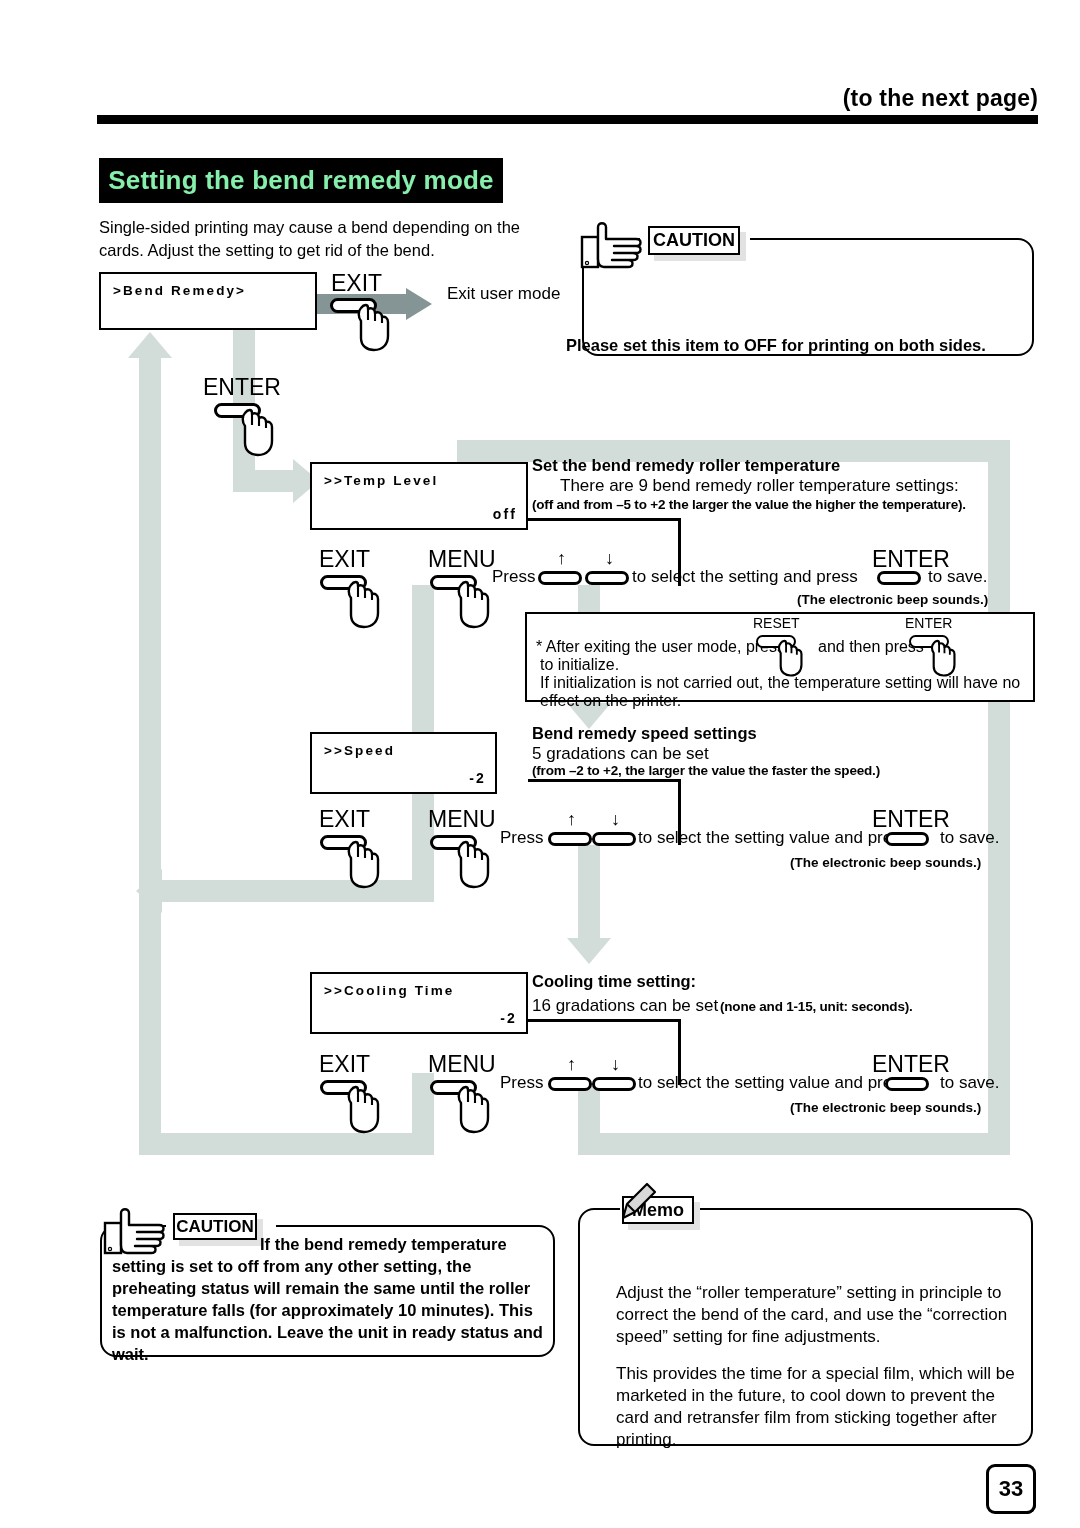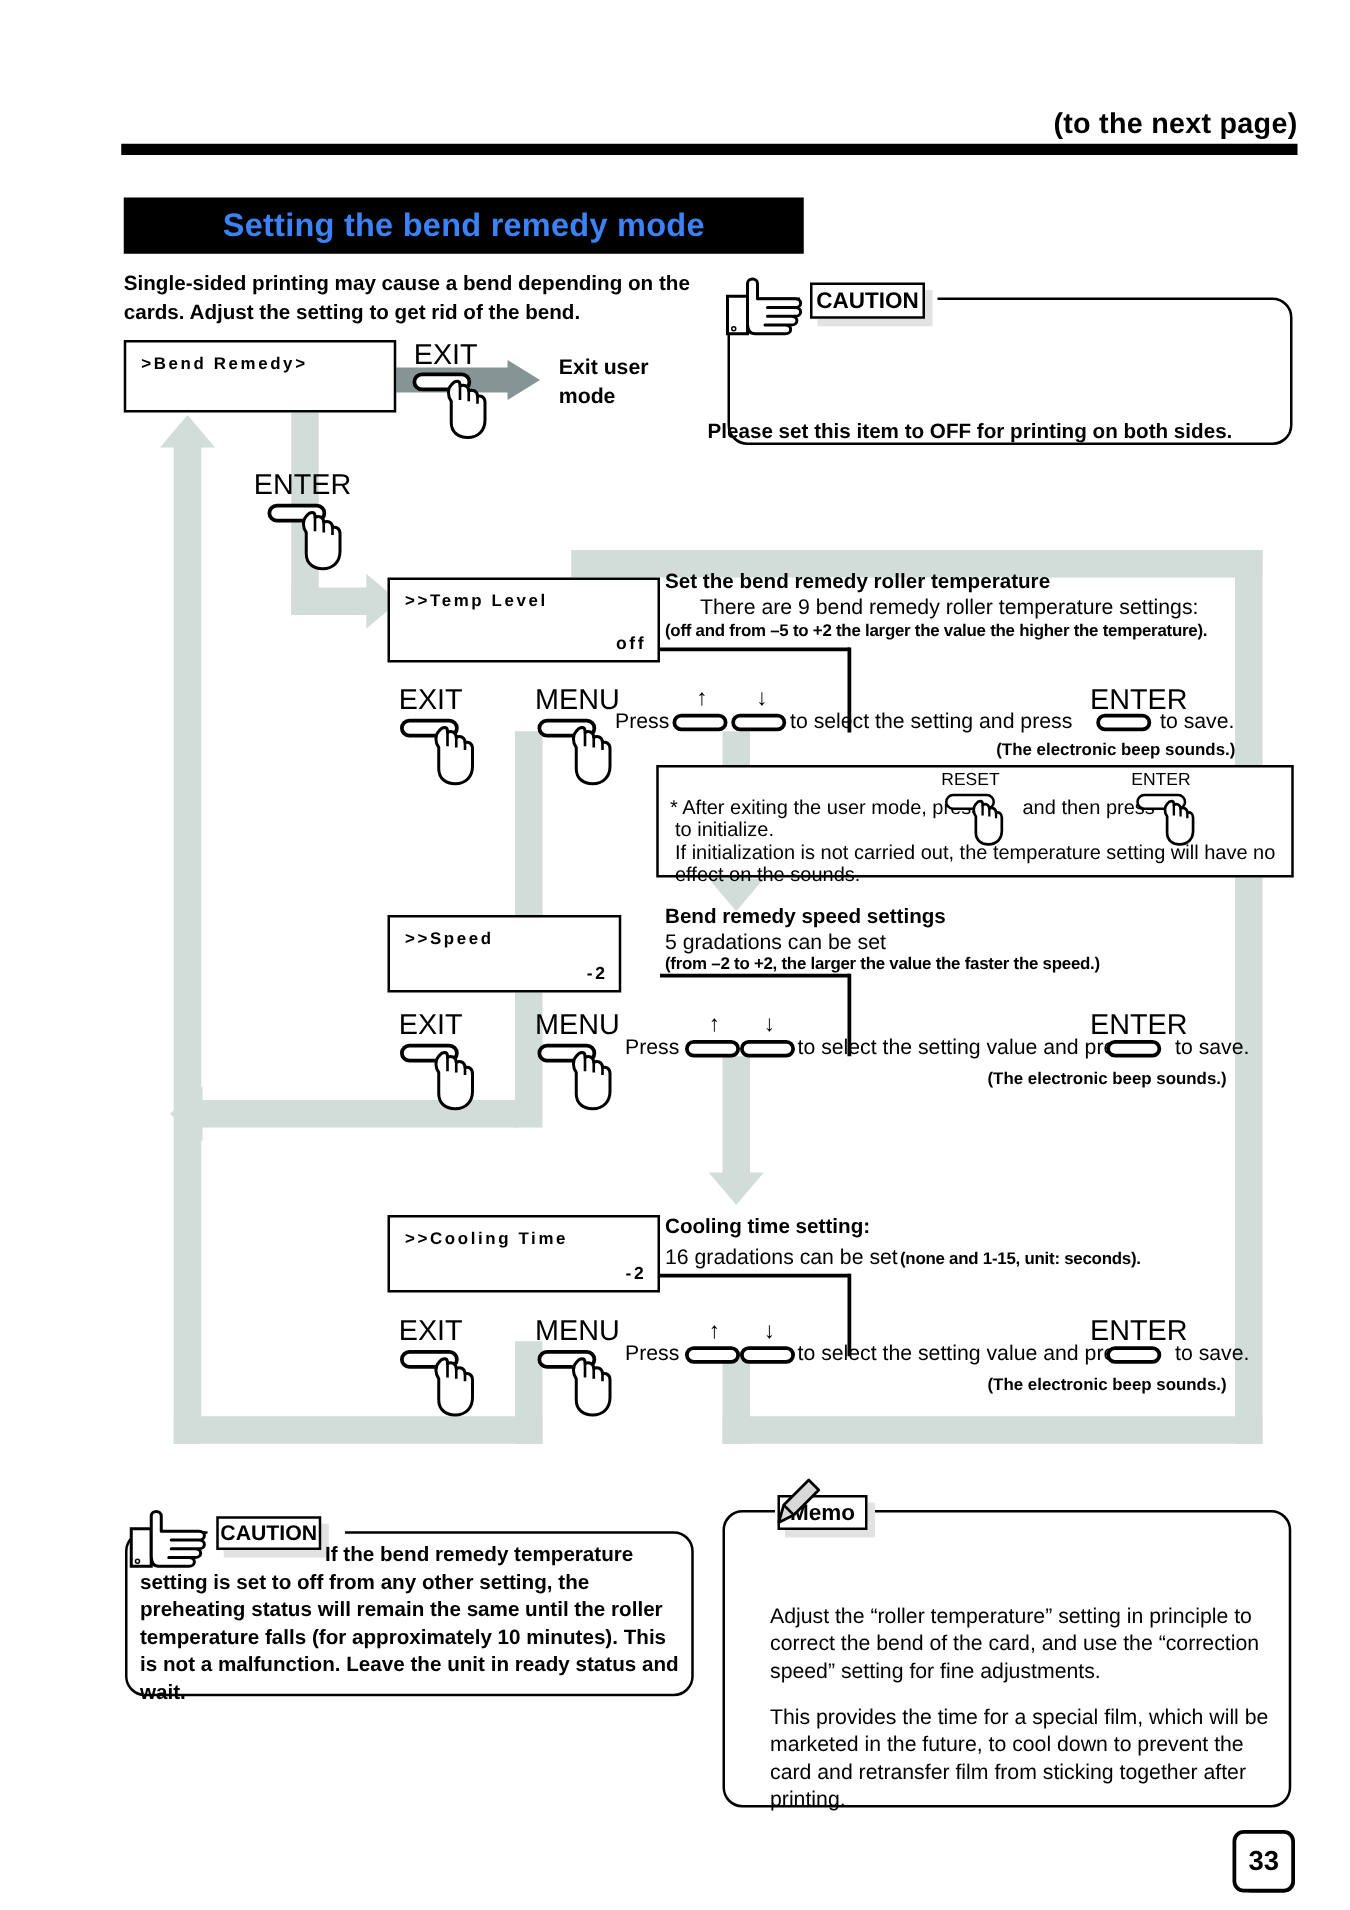--- a/index.html
+++ b/index.html
@@ -17,30 +17,30 @@
   .hdr-label{
     position:absolute;right:42px;top:85px;
     font-size:23px;font-weight:bold;letter-spacing:.2px;
   }
   .hdr-rule{
     position:absolute;left:97px;top:115px;width:941px;height:9px;background:#000;
   }
 
   
   .title-bar{
-    position:absolute;left:99px;top:158px;width:544px;height:45px;
-    background:#000;color:#3b82f6;
+    position:absolute;left:99px;top:158px;width:404px;height:45px;
+    background:#000;color:#86efac;
     display:flex;align-items:center;justify-content:center;
     font-size:26px;font-weight:bold;letter-spacing:.2px;
   }
 
   
   .intro{
     position:absolute;left:99px;top:216px;width:470px;
-    font-size:16.5px;font-weight:bold;line-height:1.38;
+    font-size:16.5px;font-weight:normal;line-height:1.38;
   }
 
   
   .fa{position:absolute;background:#d2dcd8;}
   .fa-head{position:absolute;width:0;height:0;}
 
   
   .lcd{
     position:absolute;border:2.5px solid #000;background:#fff;
     box-sizing:border-box;
@@ -232,21 +232,21 @@
     </svg>
     <div class="nt" style="position:absolute;left:818px;top:638px;">and then press</div>
     <div class="nt" style="position:absolute;left:905px;top:615px;font-size:14px;">ENTER</div>
     <div class="btn-pill tiny" style="left:909px;top:635px;"></div>
     <svg class="hand" width="34" height="40" viewBox="0 0 44 52" style="left:929px;top:637px;">
       <path d="M6 8 C3 11 3 17 6 21 L6 38 C6 46 12 50 19 50 C28 50 33 44 33 36 L33 22 C33 18 30 16 27 17 C27 13 23 11 20 13 C20 9 16 7 13 9 L13 8 C13 4 9 4 6 8 Z" fill="#fff" stroke="#000" stroke-width="2.8" stroke-linejoin="round"></path>
       <path d="M13 9 L13 20 M20 13 L20 21 M27 17 L27 23" stroke="#000" stroke-width="2.4" fill="none"></path>
     </svg>
     <div class="nt" style="position:absolute;left:540px;top:656px;">to initialize.</div>
     <div class="nt" style="position:absolute;left:540px;top:674px;">If initialization is not carried out, the temperature setting will have no</div>
-    <div class="nt" style="position:absolute;left:540px;top:692px;">effect on the sounds.</div>
+    <div class="nt" style="position:absolute;left:540px;top:692px;">effect on the printer.</div>
   </div>
 
   <div class="lcd" style="left:310px;top:732px;width:187px;height:62px;padding-left:16px;">
     <div class="l1">&gt;&gt;Speed</div>
     <div class="l2">-2</div>
   </div>
   <div class="sec-h" style="left:532px;top:724px;">Bend remedy speed settings</div>
   <div class="sec-p" style="left:532px;top:744px;">5 gradations can be set</div>
   <div class="sec-s tightsp" style="left:532px;top:763px;">(from –2 to +2, the larger the value the faster the speed.)</div>
   <div class="conn" style="left:528px;top:779px;width:152px;height:2.5px;"></div>

